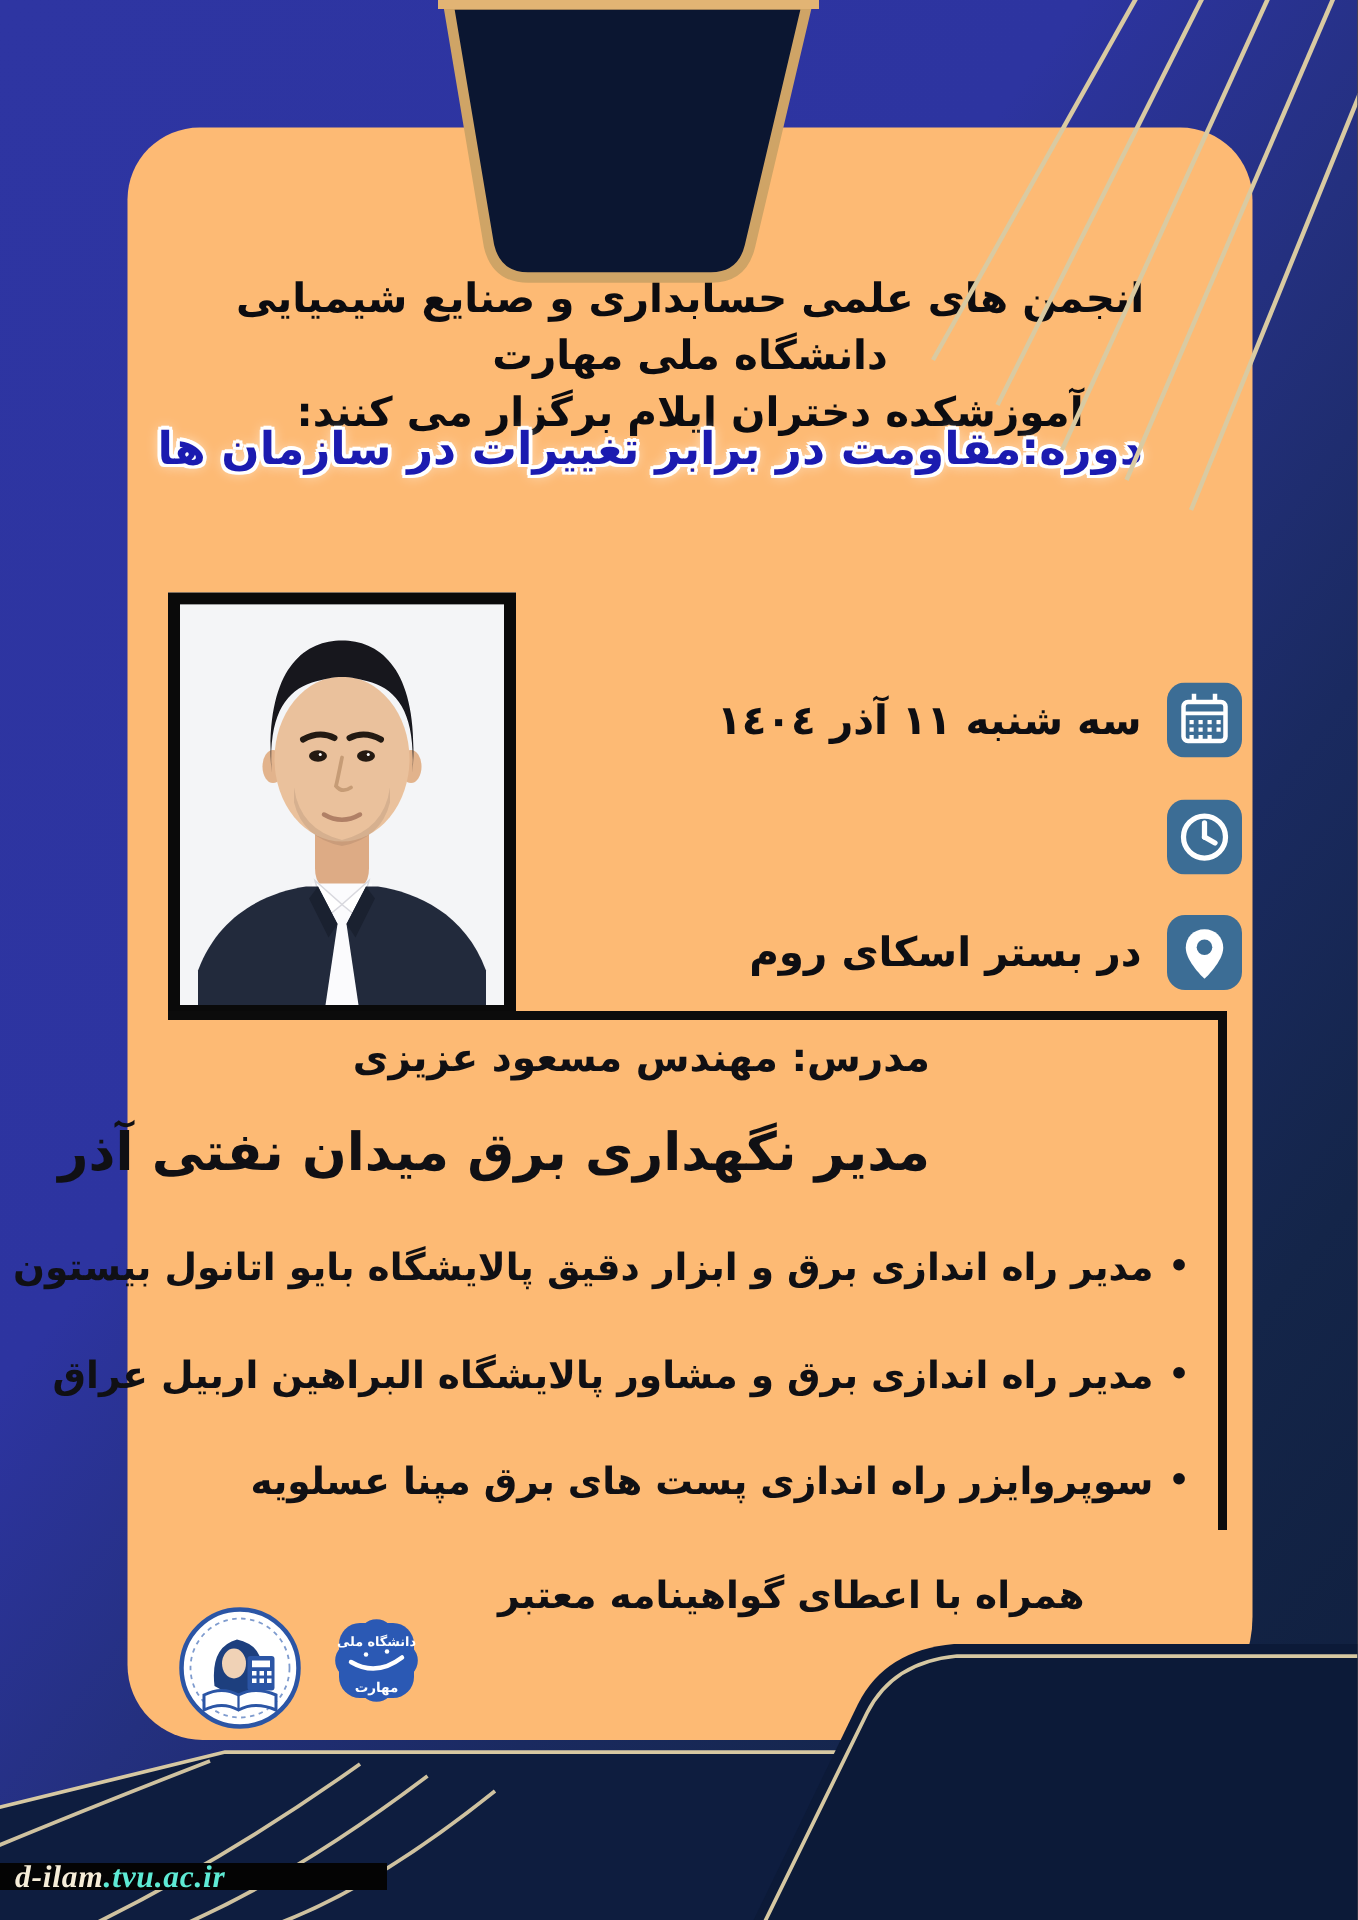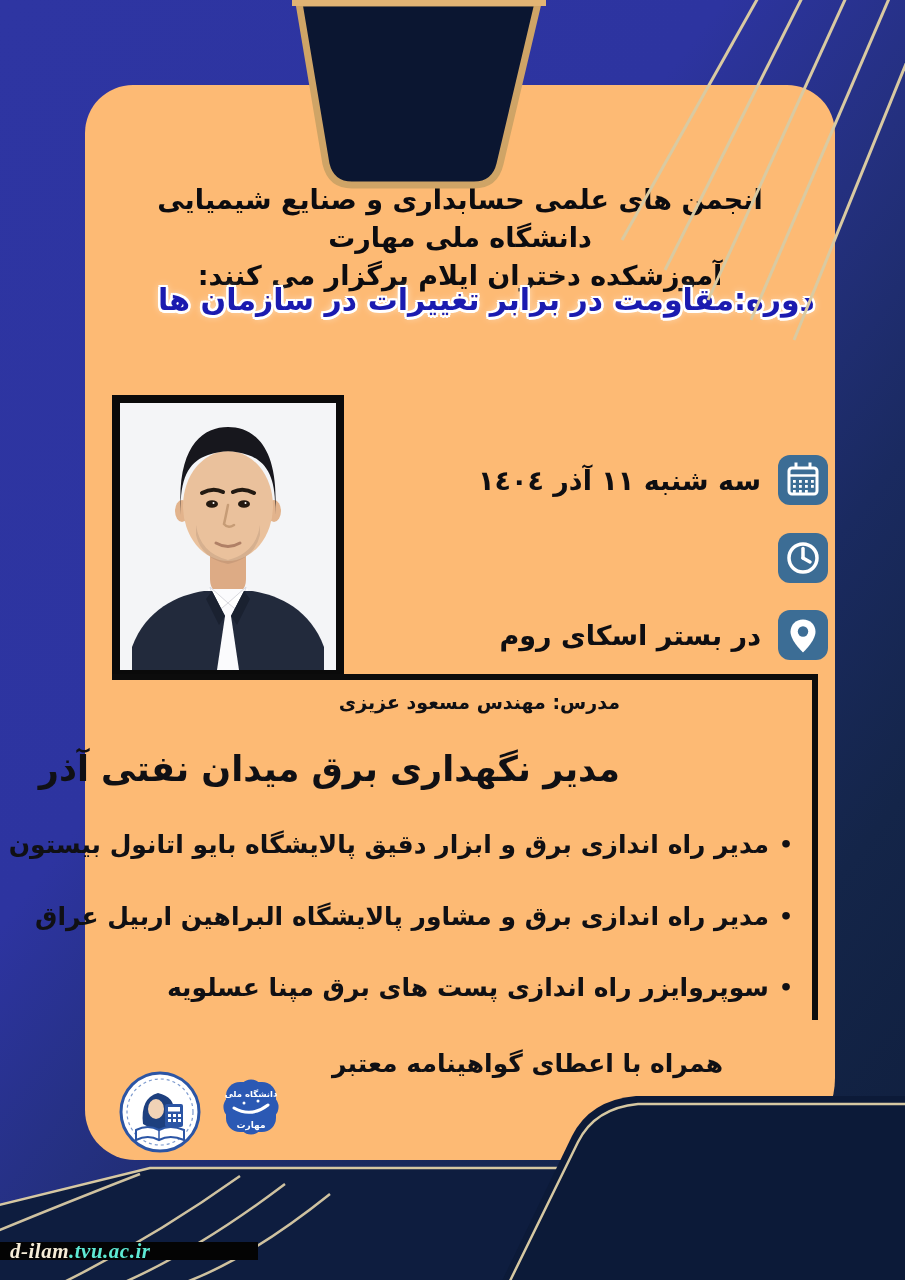--- a/index.html
+++ b/index.html
@@ -6,33 +6,33 @@
   body{font-family:"DejaVu Sans", sans-serif;}
   .poster{position:relative;width:905px;height:1280px;overflow:hidden;}
   .abs{position:absolute;}
   .bg{inset:0;background:linear-gradient(128deg,#2e35a2 0%,#2d34a0 38%,#24307f 52%,#1a2a60 66%,#142549 80%,#0f1e3c 100%);}
   .card{left:85px;top:85px;width:750px;height:1075px;background:#fdba74;
         border-radius:48px 48px 82px 50px;z-index:1;}
   .overlay{inset:0;z-index:5;pointer-events:none;}
   .rtl{direction:rtl;}
   .organizer{top:96px;left:30px;right:30px;text-align:center;font-weight:bold;
              font-size:27px;line-height:38px;color:#0c0c10;}
-  .course-title{top:197px;left:20px;right:20px;text-align:right;font-weight:bold;
+  .course-title{top:197px;left:20px;right:20px;text-align:left;font-weight:bold;
                 font-size:30px;color:#1b1bb0;
                 text-shadow:-2px -2px 0 #fff,2px -2px 0 #fff,-2px 2px 0 #fff,2px 2px 0 #fff,
                             -2.5px 0 0 #fff,2.5px 0 0 #fff,0 -2.5px 0 #fff,0 2.5px 0 #fff,
                             0 0 9px rgba(255,255,255,.95);}
   .photo-frame{left:27px;top:310px;width:216px;height:267px;border:8px solid #0a0a0a;background:#f4f5f7;}
   .sched-row{right:7px;display:flex;flex-direction:row;direction:rtl;align-items:center;gap:17px;}
   .sched-icon{width:50px;height:50px;flex:0 0 auto;}
   .sched-text{font-weight:bold;font-size:27px;color:#0e0e12;white-space:nowrap;}
   .bracket{left:27px;top:589px;width:700px;height:340px;
            border-top:6px solid #0c0c0c;border-right:6px solid #0c0c0c;}
   .cred{font-weight:bold;color:#101014;white-space:nowrap;}
-  .cred-name{right:215px;top:606px;font-size:19px;}
+  .cred-name{right:215px;top:606px;font-size:26px;}
   .cred-role{right:215px;top:664px;font-size:35px;}
   .cred-bullet{display:flex;direction:rtl;align-items:flex-start;gap:10px;font-size:25px;}
   .cb1{right:42px;top:745px;} .cb2{right:42px;top:817px;} .cb3{right:42px;top:888px;}
   .bullet-dot{font-size:22px;line-height:30px;}
   .certificate{right:112px;top:964px;font-weight:bold;font-size:25px;color:#101014;white-space:nowrap;}
   .logos{left:33px;top:985px;display:flex;align-items:flex-start;gap:18px;}
   .logo-chem{width:80px;text-align:center;}
   .logo-chem .cap{font-size:7px;line-height:9.5px;font-weight:bold;color:#1f4396;direction:rtl;white-space:nowrap;}
   .watermark{left:0;top:1242px;width:258px;height:18px;background:#040404;z-index:6;
              display:flex;align-items:center;padding-left:10px;box-sizing:border-box;

